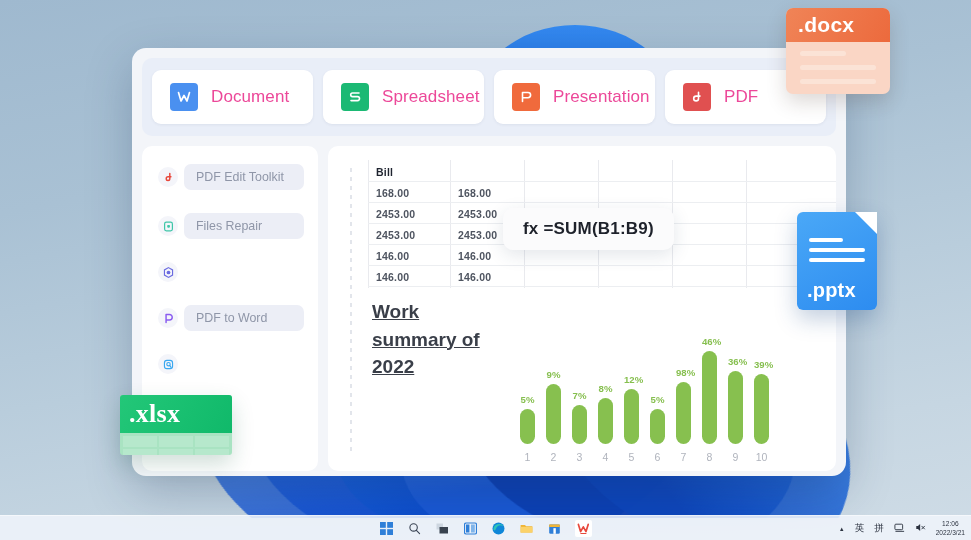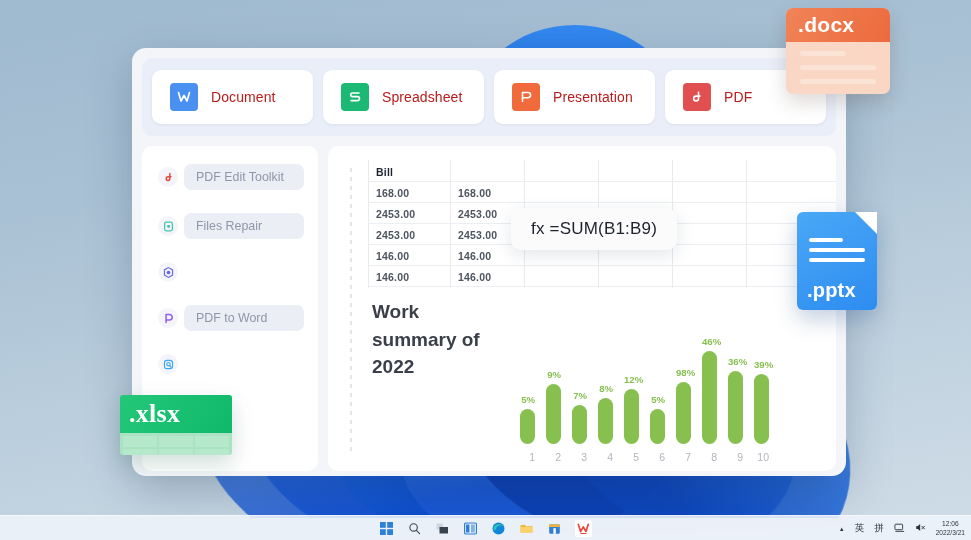--- a/index.html
+++ b/index.html
@@ -66,21 +66,21 @@
     flex: 1;
     display: flex; align-items: center;
     padding-left: 18px;
     gap: 13px;
     box-shadow: 0 1px 3px rgba(40,60,90,.07);
     cursor: pointer;
   }
   .tab-ico { width: 28px; height: 28px; border-radius: 4px; flex: none;
              display:flex; align-items:center; justify-content:center; }
   .tab-ico svg { display:block; }
-  .tab-label { font-size: 14px; color: #b91c1c; letter-spacing:.1px; }
+  .tab-label { font-size: 17px; color: #ec4899; letter-spacing:.1px; }
 
   
   #body-row { display: flex; gap: 10px; margin-top: 10px; height: 325px; }
 
   #sidebar {
     width: 176px; background:#fff; border-radius: 10px;
     padding: 18px 0 0 0;
     display:flex; flex-direction: column; gap: 23px;
   }
   .side-item { display:flex; align-items:center; gap: 6px; padding-left: 16px; cursor:pointer; }
@@ -109,34 +109,34 @@
   
   #sheet { position:absolute; left:40px; top:14px; right:0; height:128px; }
   .sheet-grid { position:absolute; inset:0; }
   .vline { position:absolute; top:0; bottom:0; width:1px; background:#e9eaee; }
   .hline { position:absolute; left:0; right:0; height:1px; background:#eceef1; }
   .cell { position:absolute; font-size:10.5px; font-weight:bold; color:#4e5460; letter-spacing:.2px; }
   .cell.hdr { color:#1f2430; }
 
   
   #formula {
-    position:absolute; left:183px; top:62px;
+    position:absolute; left:175px; top:62px;
     background:#fbfbfc; border-radius:10px;
     padding: 11px 20px;
     box-shadow: 0 5px 18px rgba(40,60,90,.13);
-    font-size:17px; font-weight:normal; color:#1e222b; letter-spacing:.2px;
+    font-size:17px; font-weight:bold; color:#1e222b; letter-spacing:.2px;
     white-space:nowrap;
   }
 
   
   #chart-block { position:absolute; left:40px; top:148px; right:10px; bottom:8px; }
   #chart-title { position:absolute; left:4px; top:4px; width:120px;
-                 font-size:19px; font-weight:bold; color:#3a3f49; line-height:1.45; }
+                 font-size:19px; font-weight:bold; color:#3a3f49; line-height:1.45;text-decoration:underline; }
   #bars { position:absolute; left:152px; right:36px; bottom:0; top:0; }
-  .bar-col { position:absolute; bottom:0; width:15px; text-align:right;margin-top:31px; }
+  .bar-col { position:absolute; bottom:0; width:15px; text-align:center;margin-top:31px; }
   .bar-val { font-size:9.6px; font-weight:bold; color:#86bf4f; margin-bottom:4px; white-space:nowrap; }
   .bar { width:15px; background:#87c04f; border-radius:8px; margin:0 auto; }
   .bar-x { font-size:10.5px; color:#b0b4bd; margin-top:7px; }
 
   
   #pptx-card {
     position:absolute; left:786px; top:8px; width:104px; height:86px;
     border-radius:7px; overflow:hidden;
     background:#fad6c5;
     box-shadow: 0 8px 20px rgba(60,40,30,.18);

